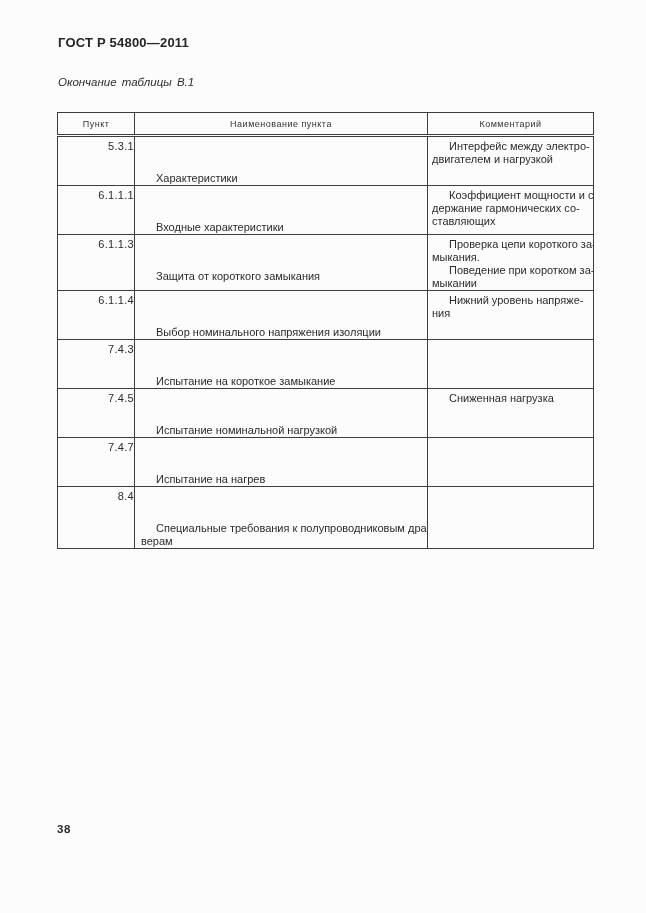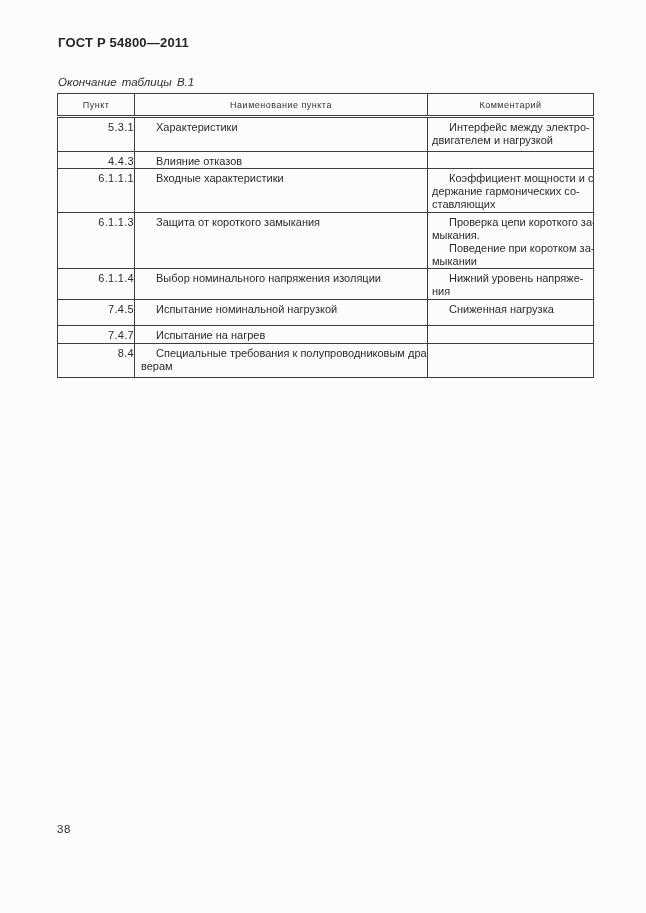--- a/index.html
+++ b/index.html
@@ -29,21 +29,21 @@
     left: 58px;
     top: 76px;
     font-size: 11.5px;
     font-style: italic;
     word-spacing: 2px;
     color: #2e2e2e;
   }
   table.points-table {
     position: absolute;
     left: 57px;
-    top: 93px;
+    top: 112px;
     width: 536px;
     border-collapse: collapse;
     table-layout: fixed;
   }
   .points-table th,
   .points-table td {
     border: 1px solid #3d3d3d;
     padding: 0;
     vertical-align: top;
     overflow: hidden;
@@ -67,33 +67,35 @@
     text-align: right;
     letter-spacing: 0.3px;
   }
   .lines {
     margin: 0;
     white-space: pre;
   }
   .c-name .lines {
     padding-left: 6px;
     text-indent: 15px;
+    margin-top: 32px;
   }
   .c-com .lines {
     padding-left: 4px;
     padding-right: 2px;
     text-indent: 17px;
   }
   .page-number {
     position: absolute;
     left: 57px;
     top: 823px;
     font-size: 11.5px;
     letter-spacing: 0.5px;
     color: #2e2e2e;
+    font-weight: bold;
   }
 </style>
 </head>
 <body>
 
 <div class="doc-header">ГОСТ Р 54800—2011</div>
 <div class="table-caption">Окончание таблицы В.1</div>
 
 <table class="points-table">
   <colgroup>
@@ -110,29 +112,20 @@
   </thead>
   <tbody>
     <tr style="height:35px">
       <td class="c-num">5.3.1</td>
       <td class="c-name">
           <p class="lines">Характеристики</p>
         </td>
       <td class="c-com">
           <p class="lines">Интерфейс между электро-
 двигателем и нагрузкой</p>
-        </td>
-    </tr>
-    <tr style="height:17px">
-      <td class="c-num">4.4.3</td>
-      <td class="c-name">
-          <p class="lines">Влияние отказов</p>
-        </td>
-      <td class="c-com">
-          <p class="lines"></p>
         </td>
     </tr>
     <tr style="height:44px">
       <td class="c-num">6.1.1.1</td>
       <td class="c-name">
           <p class="lines">Входные характеристики</p>
         </td>
       <td class="c-com">
           <p class="lines">Коэффициент мощности и со-
 держание гармонических со-
@@ -152,20 +145,29 @@
         </td>
     </tr>
     <tr style="height:31px">
       <td class="c-num">6.1.1.4</td>
       <td class="c-name">
           <p class="lines">Выбор номинального напряжения изоляции</p>
         </td>
       <td class="c-com">
           <p class="lines">Нижний уровень напряже-
 ния</p>
+        </td>
+    </tr>
+    <tr style="height:18px">
+      <td class="c-num">7.4.3</td>
+      <td class="c-name">
+          <p class="lines">Испытание на короткое замыкание</p>
+        </td>
+      <td class="c-com">
+          <p class="lines"></p>
         </td>
     </tr>
     <tr style="height:26px">
       <td class="c-num">7.4.5</td>
       <td class="c-name">
           <p class="lines">Испытание номинальной нагрузкой</p>
         </td>
       <td class="c-com">
           <p class="lines">Сниженная нагрузка</p>
         </td>

